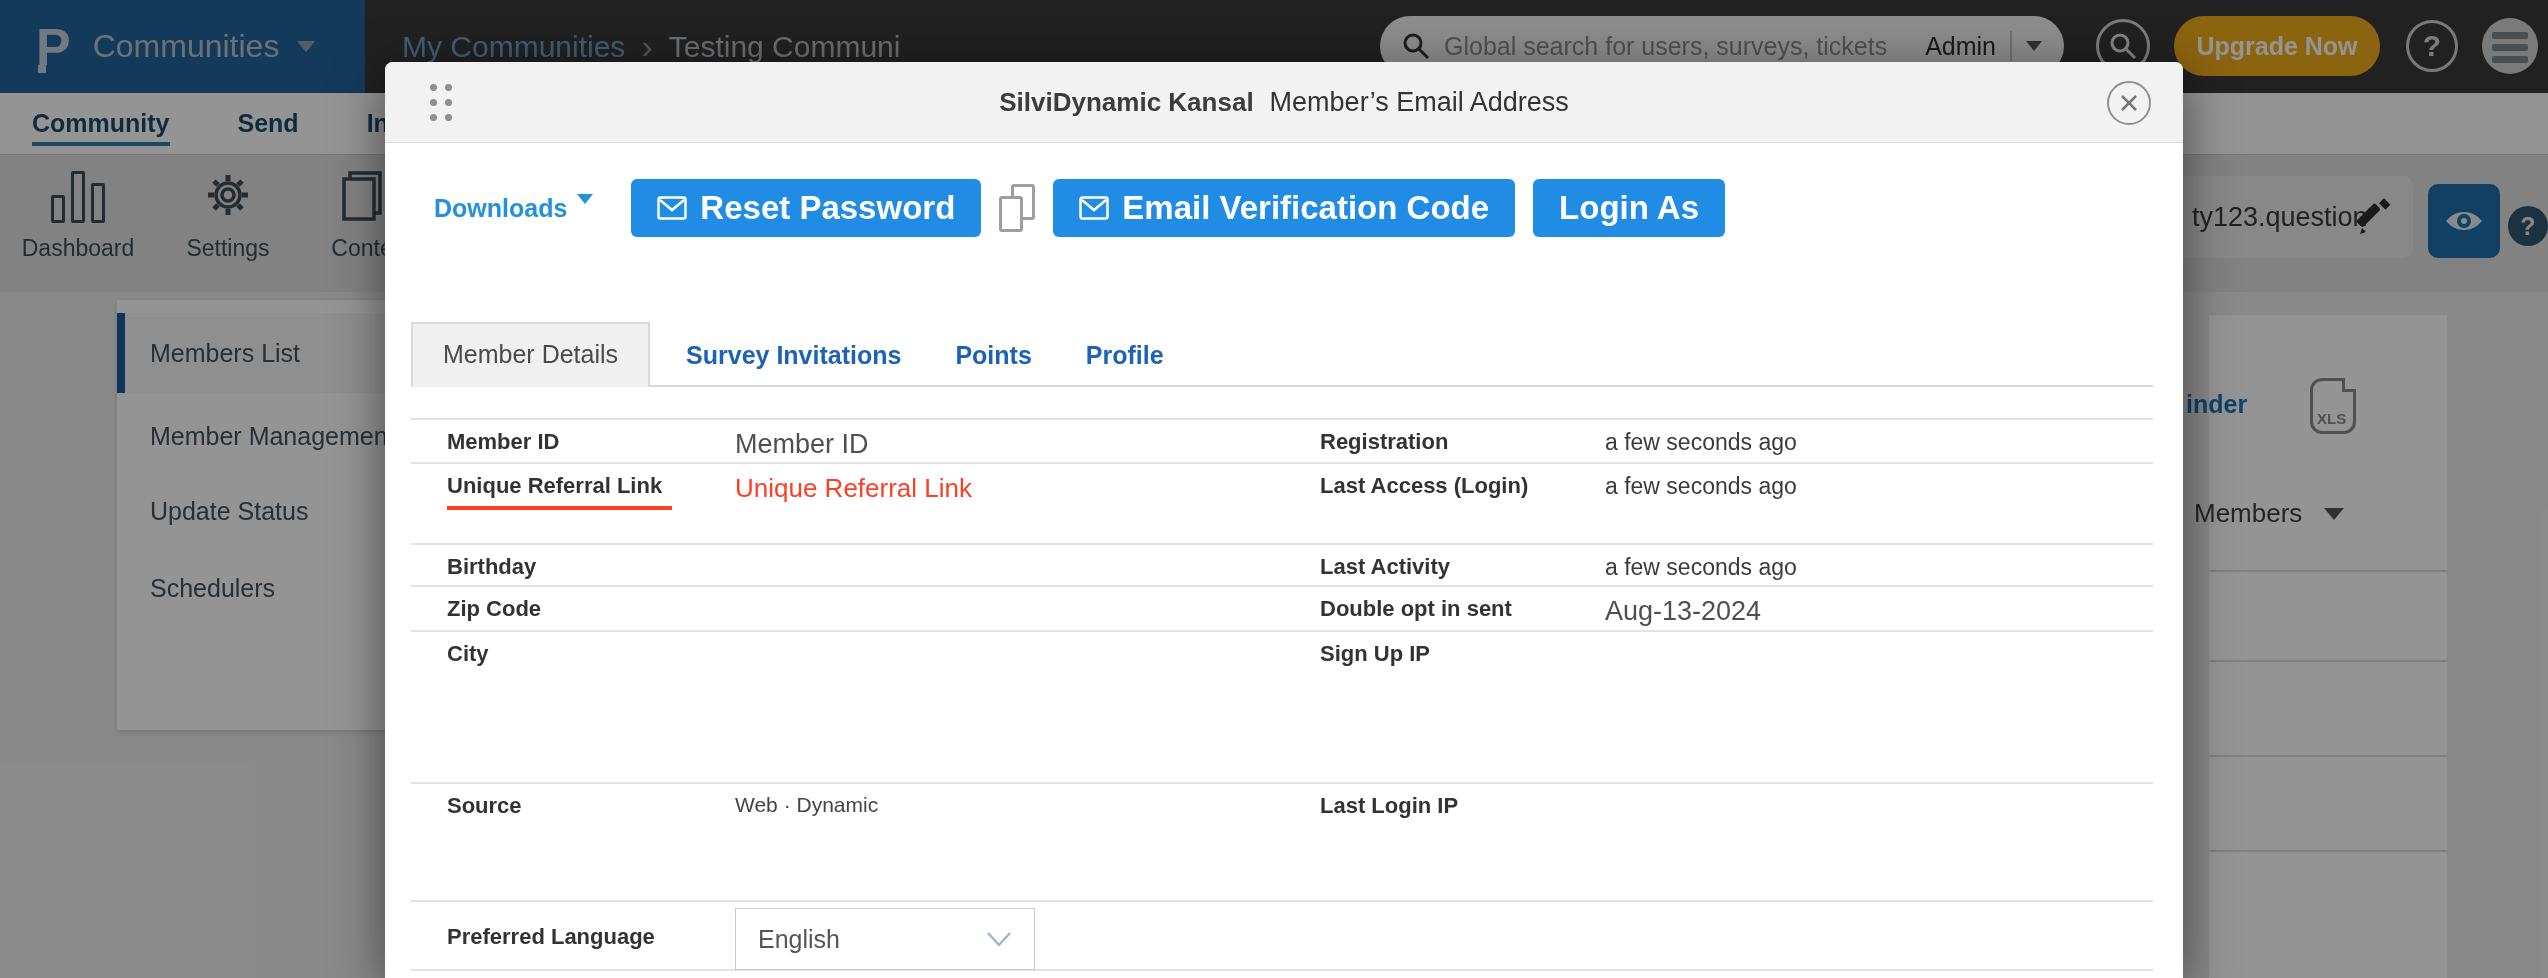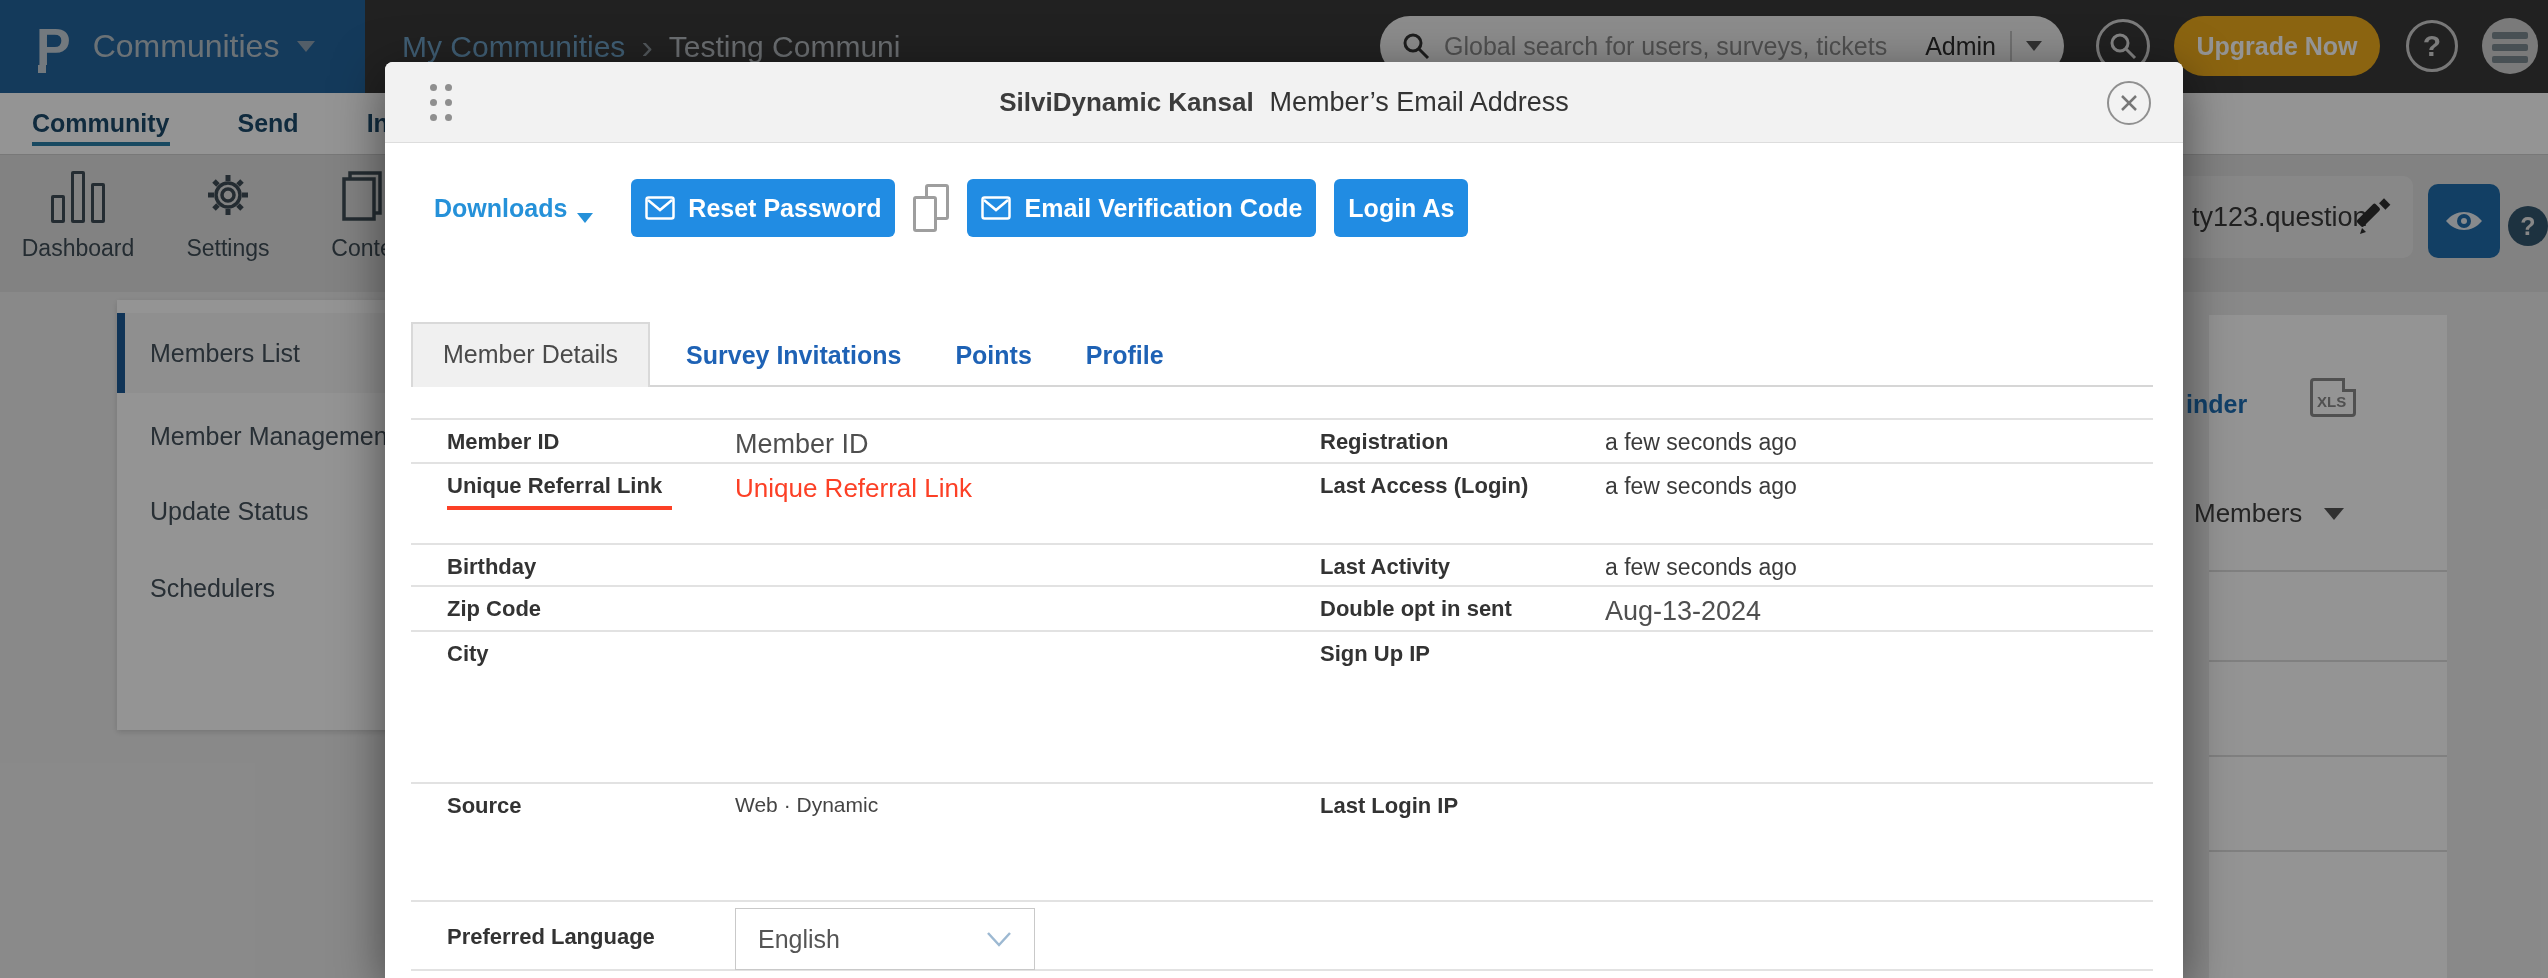--- a/index.html
+++ b/index.html
@@ -41,21 +41,21 @@
   .bars i { display:block; width:14px; border:3px solid #3f4d56; border-radius:2px; }
 
   .sidecard { left:117px; top:300px; width:400px; height:430px; background:#ffffff; box-shadow:0 2px 6px rgba(0,0,0,.15); }
   .side-item { position:absolute; left:0; width:100%; height:62px; line-height:62px; padding-left:33px; font-size:25px; color:#45525c; }
   .side-item.active { height:80px; line-height:80px; background:#f7f7f7; border-left:8px solid #1d5a96; padding-left:25px; }
 
   .rightcard { left:2209px; top:315px; width:238px; height:663px; background:#ffffff; }
   .rline { position:absolute; left:0; width:100%; height:2px; background:#dcdcdc; }
   .reminder { left:2186px; top:390px; font-size:25px; color:#1e6fb5; font-weight:bold; }
   .xls { left:2310px; top:378px; }
-  .xls .doc { width:46px; height:39px; border:3px solid #8a8a8a; border-radius:4px; position:relative; }
+  .xls .doc { width:46px; height:56px; border:3px solid #8a8a8a; border-radius:12px; position:relative; }
   .xls .fold { position:absolute; right:-3px; top:-3px; width:14px; height:14px; background:#ffffff; border-left:3px solid #8a8a8a; border-bottom:3px solid #8a8a8a; }
   .xls .txt { position:absolute; left:4px; bottom:4px; font-size:15px; font-weight:bold; color:#8a8a8a; }
   .membersdd { left:2194px; top:498px; display:flex; align-items:center; gap:22px; font-size:26px; color:#3f3f3f; }
   .caret-dk { width:0; height:0; border-left:10px solid transparent; border-right:10px solid transparent; border-top:12px solid #555; }
 
   .typill { left:1924px; top:176px; width:489px; height:82px; background:#ebebeb; border-radius:10px; }
   .ty-text { position:absolute; left:268px; top:0; height:82px; line-height:82px; font-size:27px; color:#3a3a3a;text-align:center; }
   .pencil { position:absolute; left:428px; top:20px; }
   .eyebtn { left:2428px; top:184px; width:72px; height:74px; background:#1f6dad; border-radius:10px; display:flex; align-items:center; justify-content:center; }
   .helpfilled { left:2508px; top:206px; width:40px; height:40px; border-radius:50%; background:#33566e; color:#e8e8e8; font-size:25px; font-weight:bold; display:flex; align-items:center; justify-content:center; }
@@ -67,23 +67,23 @@
   .modal { left:385px; top:62px; width:1798px; height:916px; background:#ffffff; border-radius:8px 8px 0 0; box-shadow:0 12px 50px rgba(0,0,0,0.5); z-index:10; }
   .mhead { position:absolute; left:0; top:0; width:100%; height:81px; background:#f2f2f2; border-bottom:1px solid #dddddd; border-radius:8px 8px 0 0; }
   .dots { position:absolute; left:45px; top:22px; display:grid; grid-template-columns:repeat(2,7px); grid-auto-rows:7px; gap:8px; }
   .dots i { background:#8f8f8f; border-radius:50%; }
   .mtitle-wrap { position:absolute; left:0; top:0; width:100%; height:81px; display:flex; align-items:center; justify-content:center; gap:16px; }
   .mtitle { font-size:26px; font-weight:bold; color:#3c3c3c; }
   .msub { font-size:27px; color:#333333; }
   .mclose { position:absolute; right:32px; top:19px; width:44px; height:44px; border:2px solid #909090; border-radius:50%; display:flex; align-items:center; justify-content:center; }
 
   .actions { position:absolute; left:49px; top:117px; height:58px; display:flex; align-items:center; }
-  .downloads { display:flex; align-items:flex-end; gap:10px; font-size:25px; color:#2591d9; font-weight:bold; margin-right:38px; }
+  .downloads { display:flex; align-items:flex-start; gap:10px; font-size:25px; color:#2591d9; font-weight:bold; margin-right:38px; }
   .caret-blue { width:0; height:0; border-left:8px solid transparent; border-right:8px solid transparent; border-top:10px solid #2591d9; }
-  .btn { height:58px; border-radius:6px; background:#218ce3; color:#ffffff; font-size:25px; font-weight:bold; display:flex; align-items:center; padding:0 14px; gap:13px; border:none; }
+  .btn { height:58px; border-radius:6px; background:#218ce3; color:#ffffff; font-size:33px; font-weight:bold; display:flex; align-items:center; padding:0 26px; gap:13px; border:none; }
   .copyic { margin:0 18px; position:relative; width:36px; height:48px; }
   .copyic .r1 { position:absolute; right:0; top:0; width:24px; height:36px; border:3px solid #9e9e9e; border-radius:3px; background:#fff; }
   .copyic .r2 { position:absolute; left:0; bottom:0; width:24px; height:36px; border:3px solid #9e9e9e; border-radius:3px; background:#fff; }
   .btn.ml { margin-left:18px; }
 
   .tabline { position:absolute; left:26px; width:1742px; top:323px; height:2px; background:#d6d6d6; }
   .tabs { position:absolute; left:26px; top:260px; height:65px; display:flex; align-items:flex-end; z-index:2; }
   .tab-active { height:65px; line-height:61px; padding:0 30px; background:#f0f0f0; border:2px solid #d9d9d9; border-bottom:none; font-size:25px; color:#4a4a4a; }
   .tab { height:63px; line-height:63px; padding:0 18px; margin-left:18px; font-size:25px; color:#1e62b5; font-weight:bold; }
 

